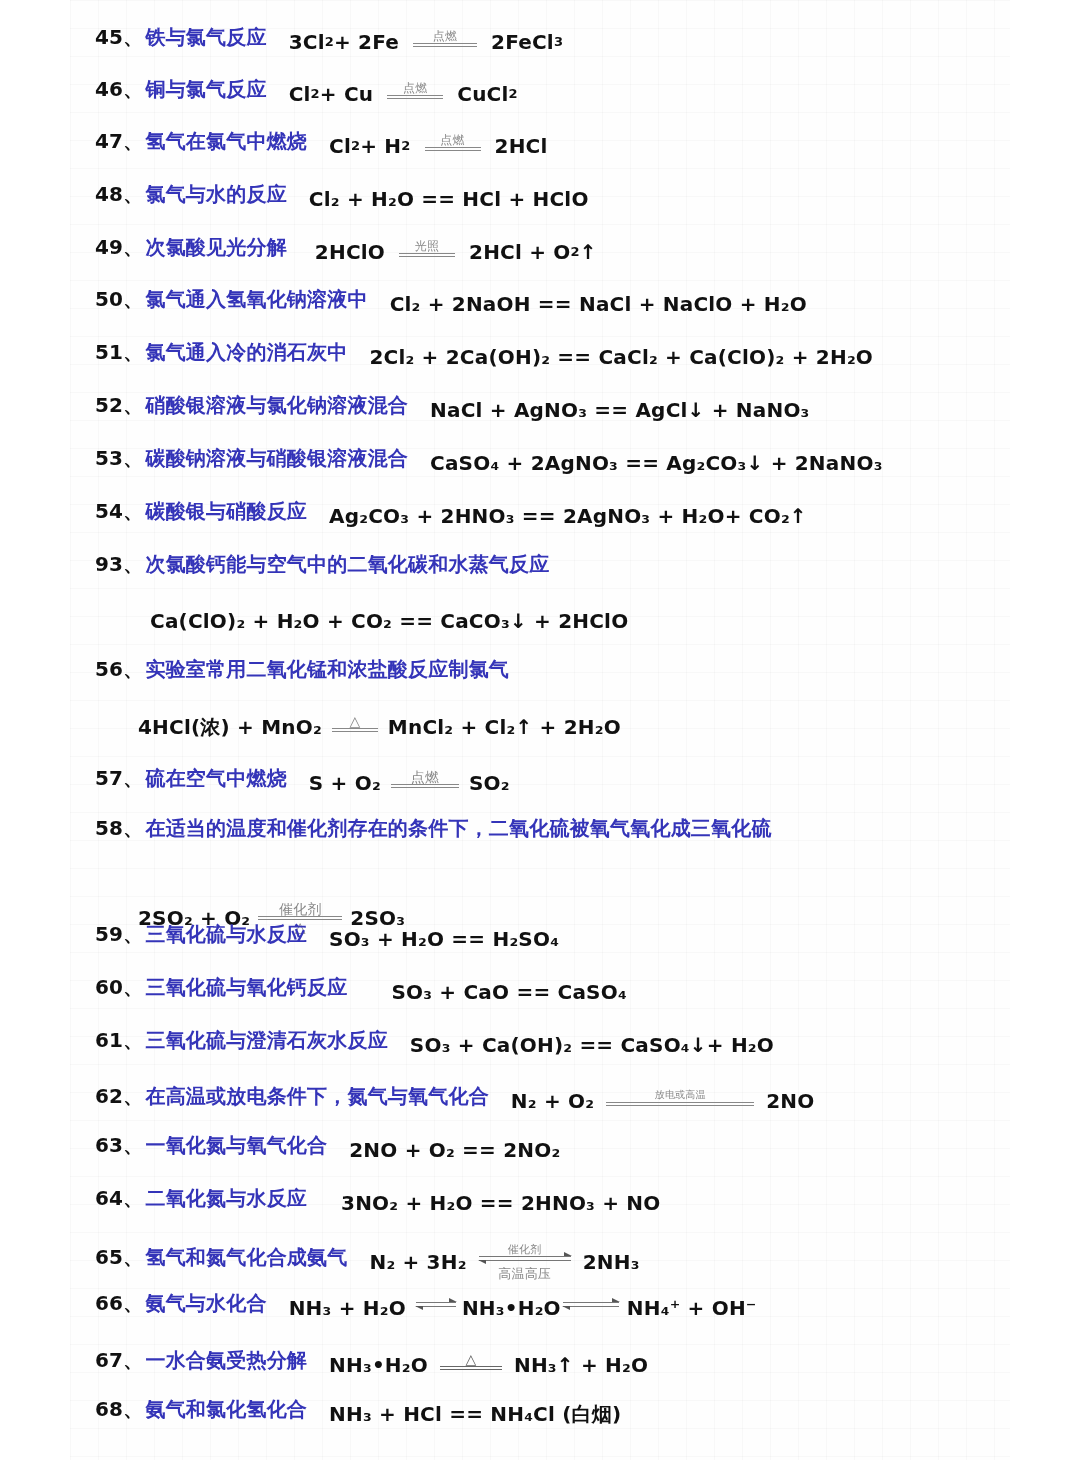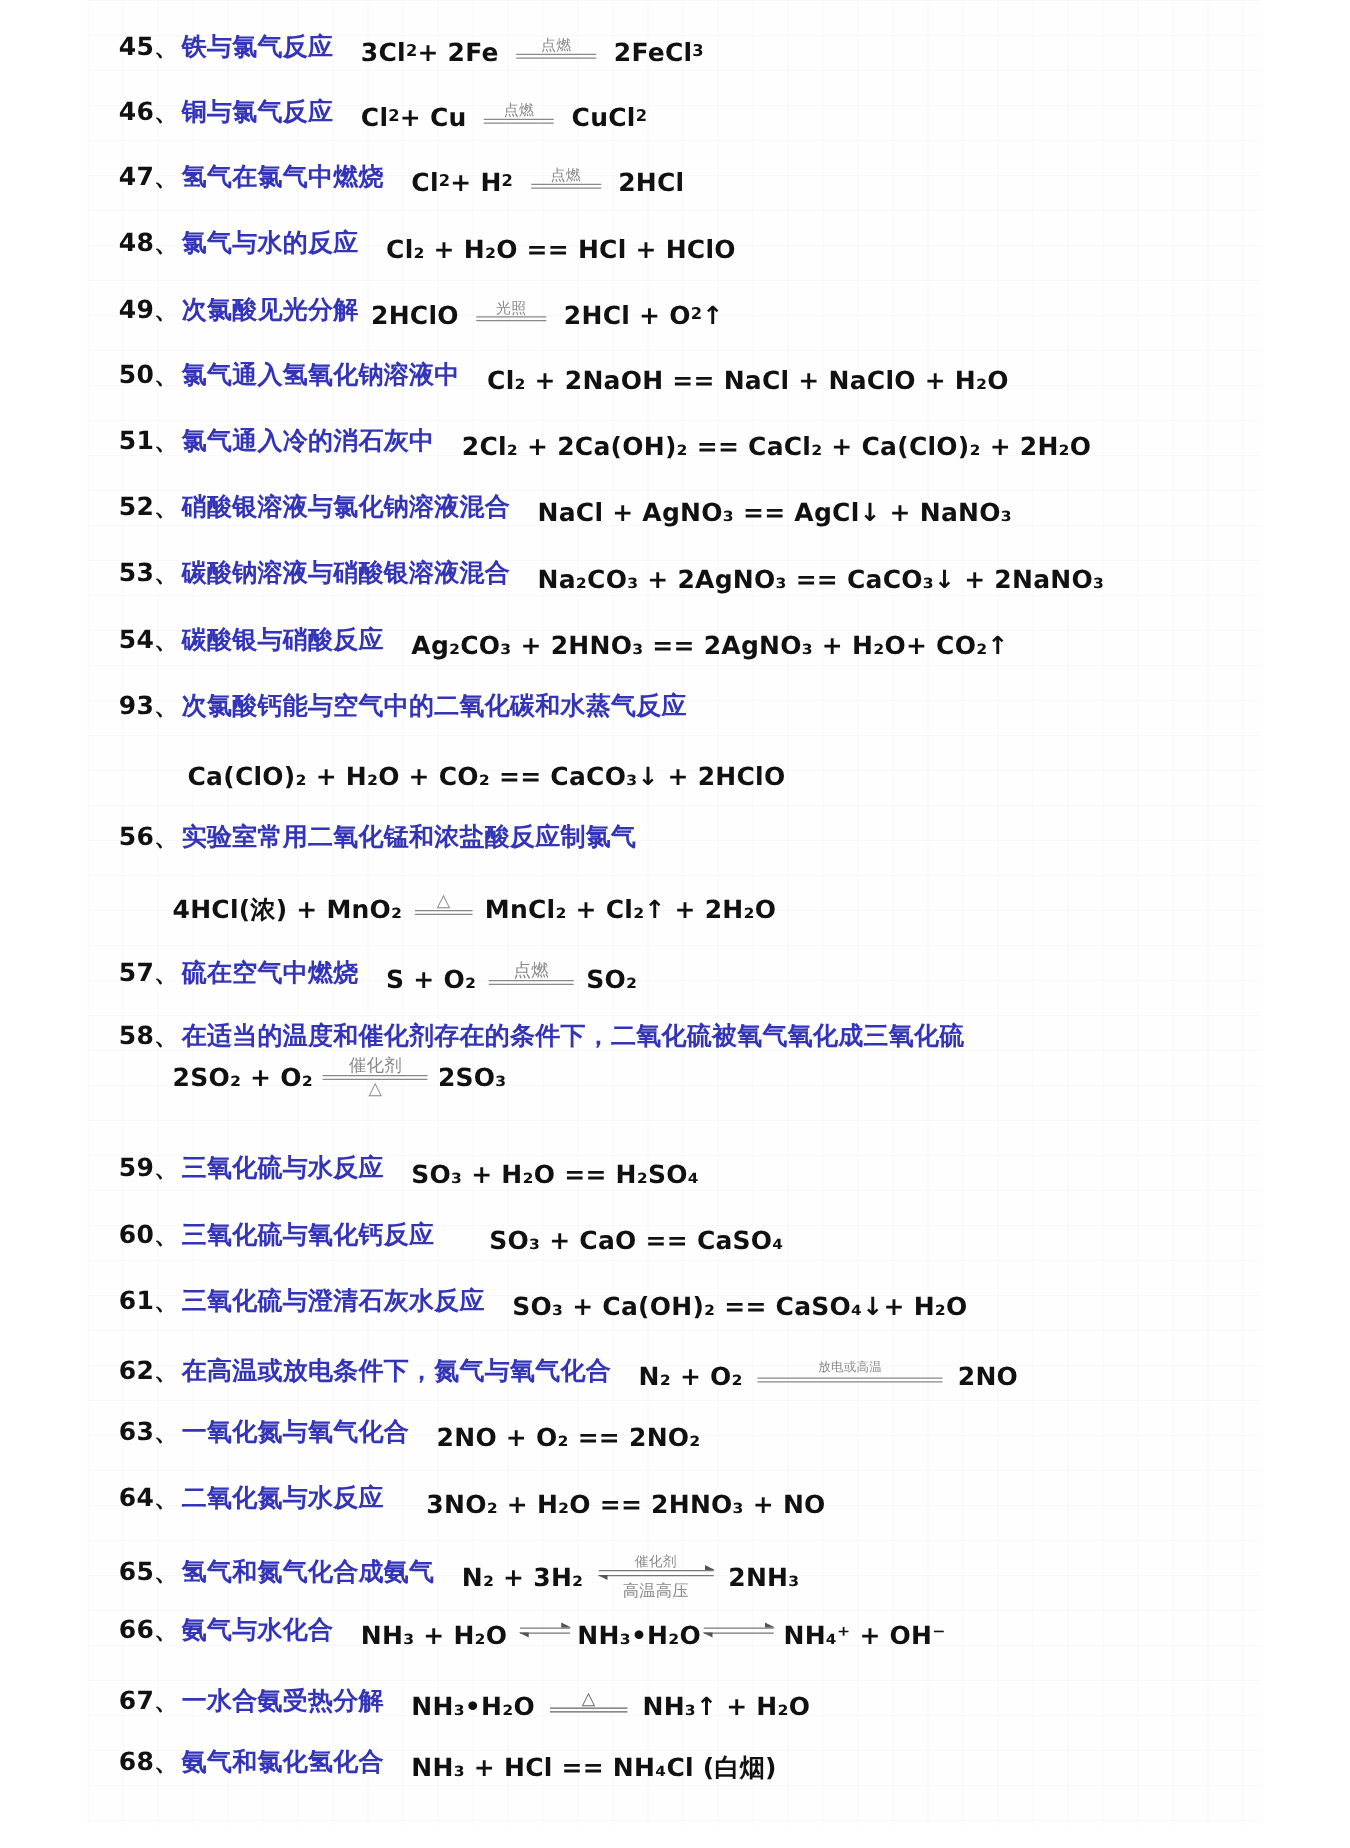--- a/index.html
+++ b/index.html
@@ -106,21 +106,21 @@
 </div>
 
 <div class="row" style="top:181px">
   <span class="num">48、</span>
   <span class="title">氯气与水的反应</span>
   <span class="eq">Cl₂ + H₂O == HCl + HClO</span>
 </div>
 
 <div class="row" style="top:234px">
   <span class="num">49、</span>
-  <span class="title" style="margin-right:10px">次氯酸见光分解</span>
+  <span class="title" style="margin-right:28px">次氯酸见光分解</span>
   <span class="eq">
     <span>2HClO</span>
     <span class="cond">
         <span class="above">光照</span>
         <span class="line" style="width:56px"></span>
       </span>
     <span>2HCl + O</span>
       <sub>2</sub>
       <span>↑</span>
   </span>
@@ -140,21 +140,21 @@
 
 <div class="row" style="top:392px">
   <span class="num">52、</span>
   <span class="title">硝酸银溶液与氯化钠溶液混合</span>
   <span class="eq">NaCl + AgNO₃ == AgCl↓ + NaNO₃</span>
 </div>
 
 <div class="row" style="top:445px">
   <span class="num">53、</span>
   <span class="title">碳酸钠溶液与硝酸银溶液混合</span>
-  <span class="eq">Na₂CO₃ + 2AgNO₃ == CaCO₃↓ + 2NaNO₃</span>
+  <span class="eq">CaSO₄ + 2AgNO₃ == Ag₂CO₃↓ + 2NaNO₃</span>
 </div>
 
 <div class="row" style="top:498px">
   <span class="num">54、</span>
   <span class="title">碳酸银与硝酸反应</span>
   <span class="eq">Ag₂CO₃ + 2HNO₃ == 2AgNO₃ + H₂O+ CO₂↑</span>
 </div>
 
 <div class="row" style="top:551px">
   <span class="num">93、</span>
@@ -189,21 +189,21 @@
         <span class="line" style="width:68px"></span>
       </span>
     <span>SO₂</span>
   </span>
 </div>
 
 <div class="row" style="top:815px">
   <span class="num">58、</span>
   <span class="title">在适当的温度和催化剂存在的条件下，二氧化硫被氧气氧化成三氧化硫</span>
 </div>
-<div class="row indent" style="top:844px">
+<div class="row indent" style="top:900px">
   <span class="eq">
     <span>2SO₂ + O₂</span>
     <span class="cond" style="margin:0 8px;top:0">
         <span class="above" style="font-size:14px">催化剂</span>
         <span class="line" style="width:84px"></span>
         <span class="below" style="font-size:14px">△</span>
       </span>
     <span>2SO₃</span>
   </span>
 </div>

